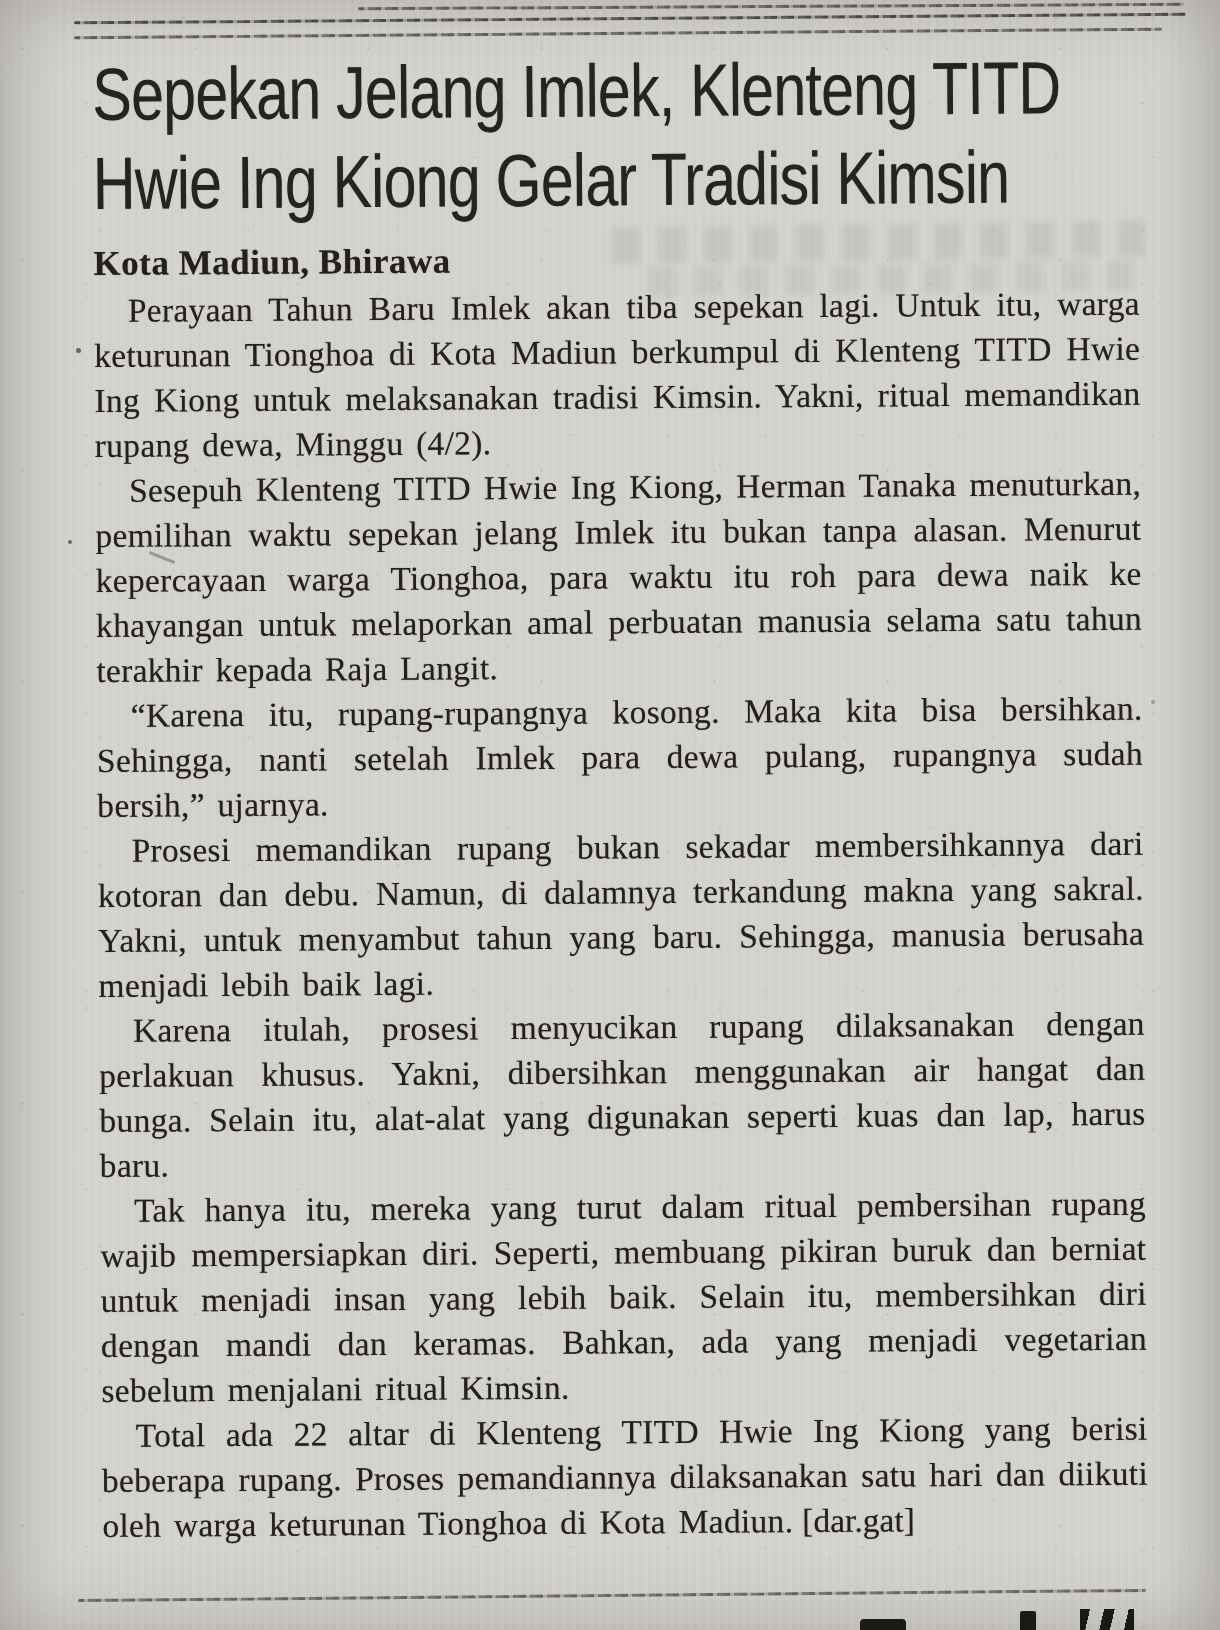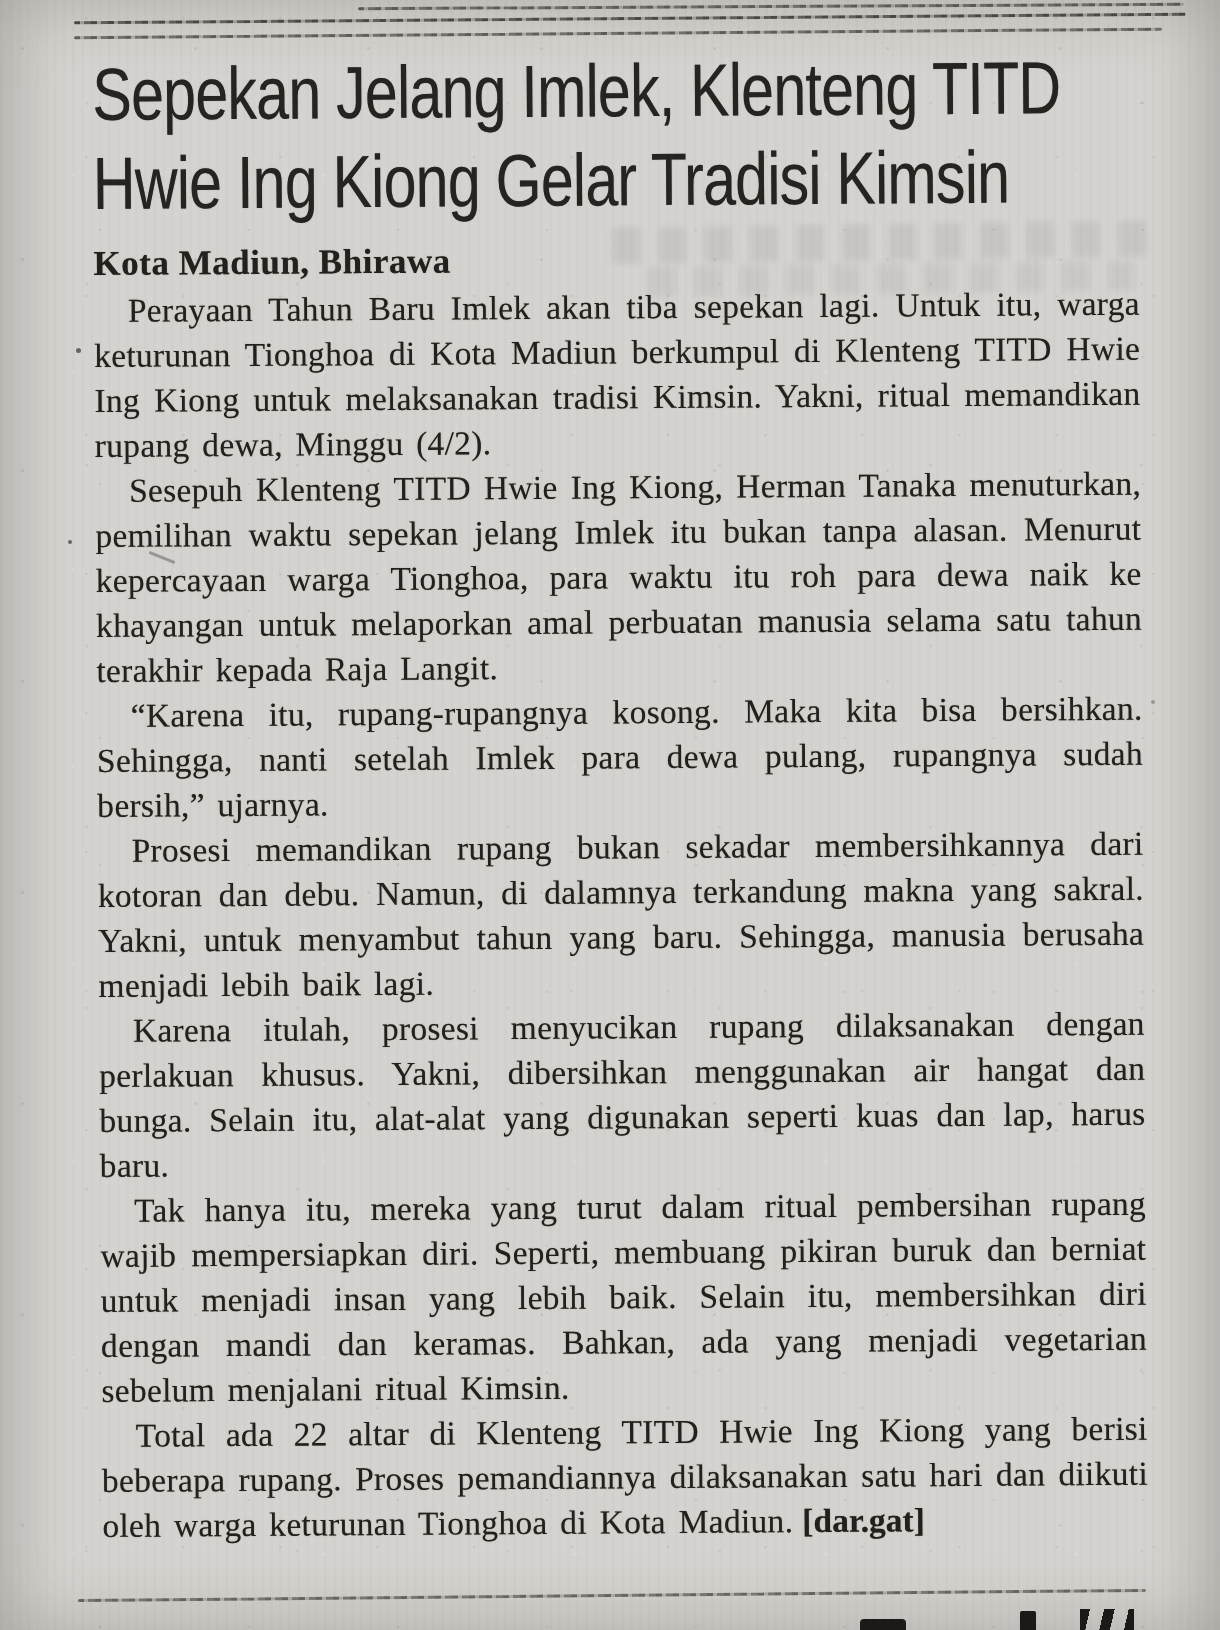--- a/index.html
+++ b/index.html
@@ -51,21 +51,21 @@
   .para{
     margin:0;
     font-size:33.5px;
     line-height:45px;
     text-align:justify;
     text-indent:34px;
     word-spacing:4px;
     letter-spacing:.3px;
     text-shadow:0 0 1px rgba(38,34,30,.5);
   }
-  .tag{font-weight:700;margin-left:9px;letter-spacing:0;}
+  .tag{font-weight:400;margin-left:9px;letter-spacing:0;}
 
   
   .ghost{
     position:absolute;opacity:.09;filter:blur(3px);
     background:repeating-linear-gradient(90deg,#4a4a48 0 28px,transparent 28px 46px);
     transform:rotate(-0.8deg);
   }
   .ghost-1{left:612px;top:224px;width:548px;height:36px;}
   .ghost-2{left:648px;top:264px;width:486px;height:30px;opacity:.07;}
 

